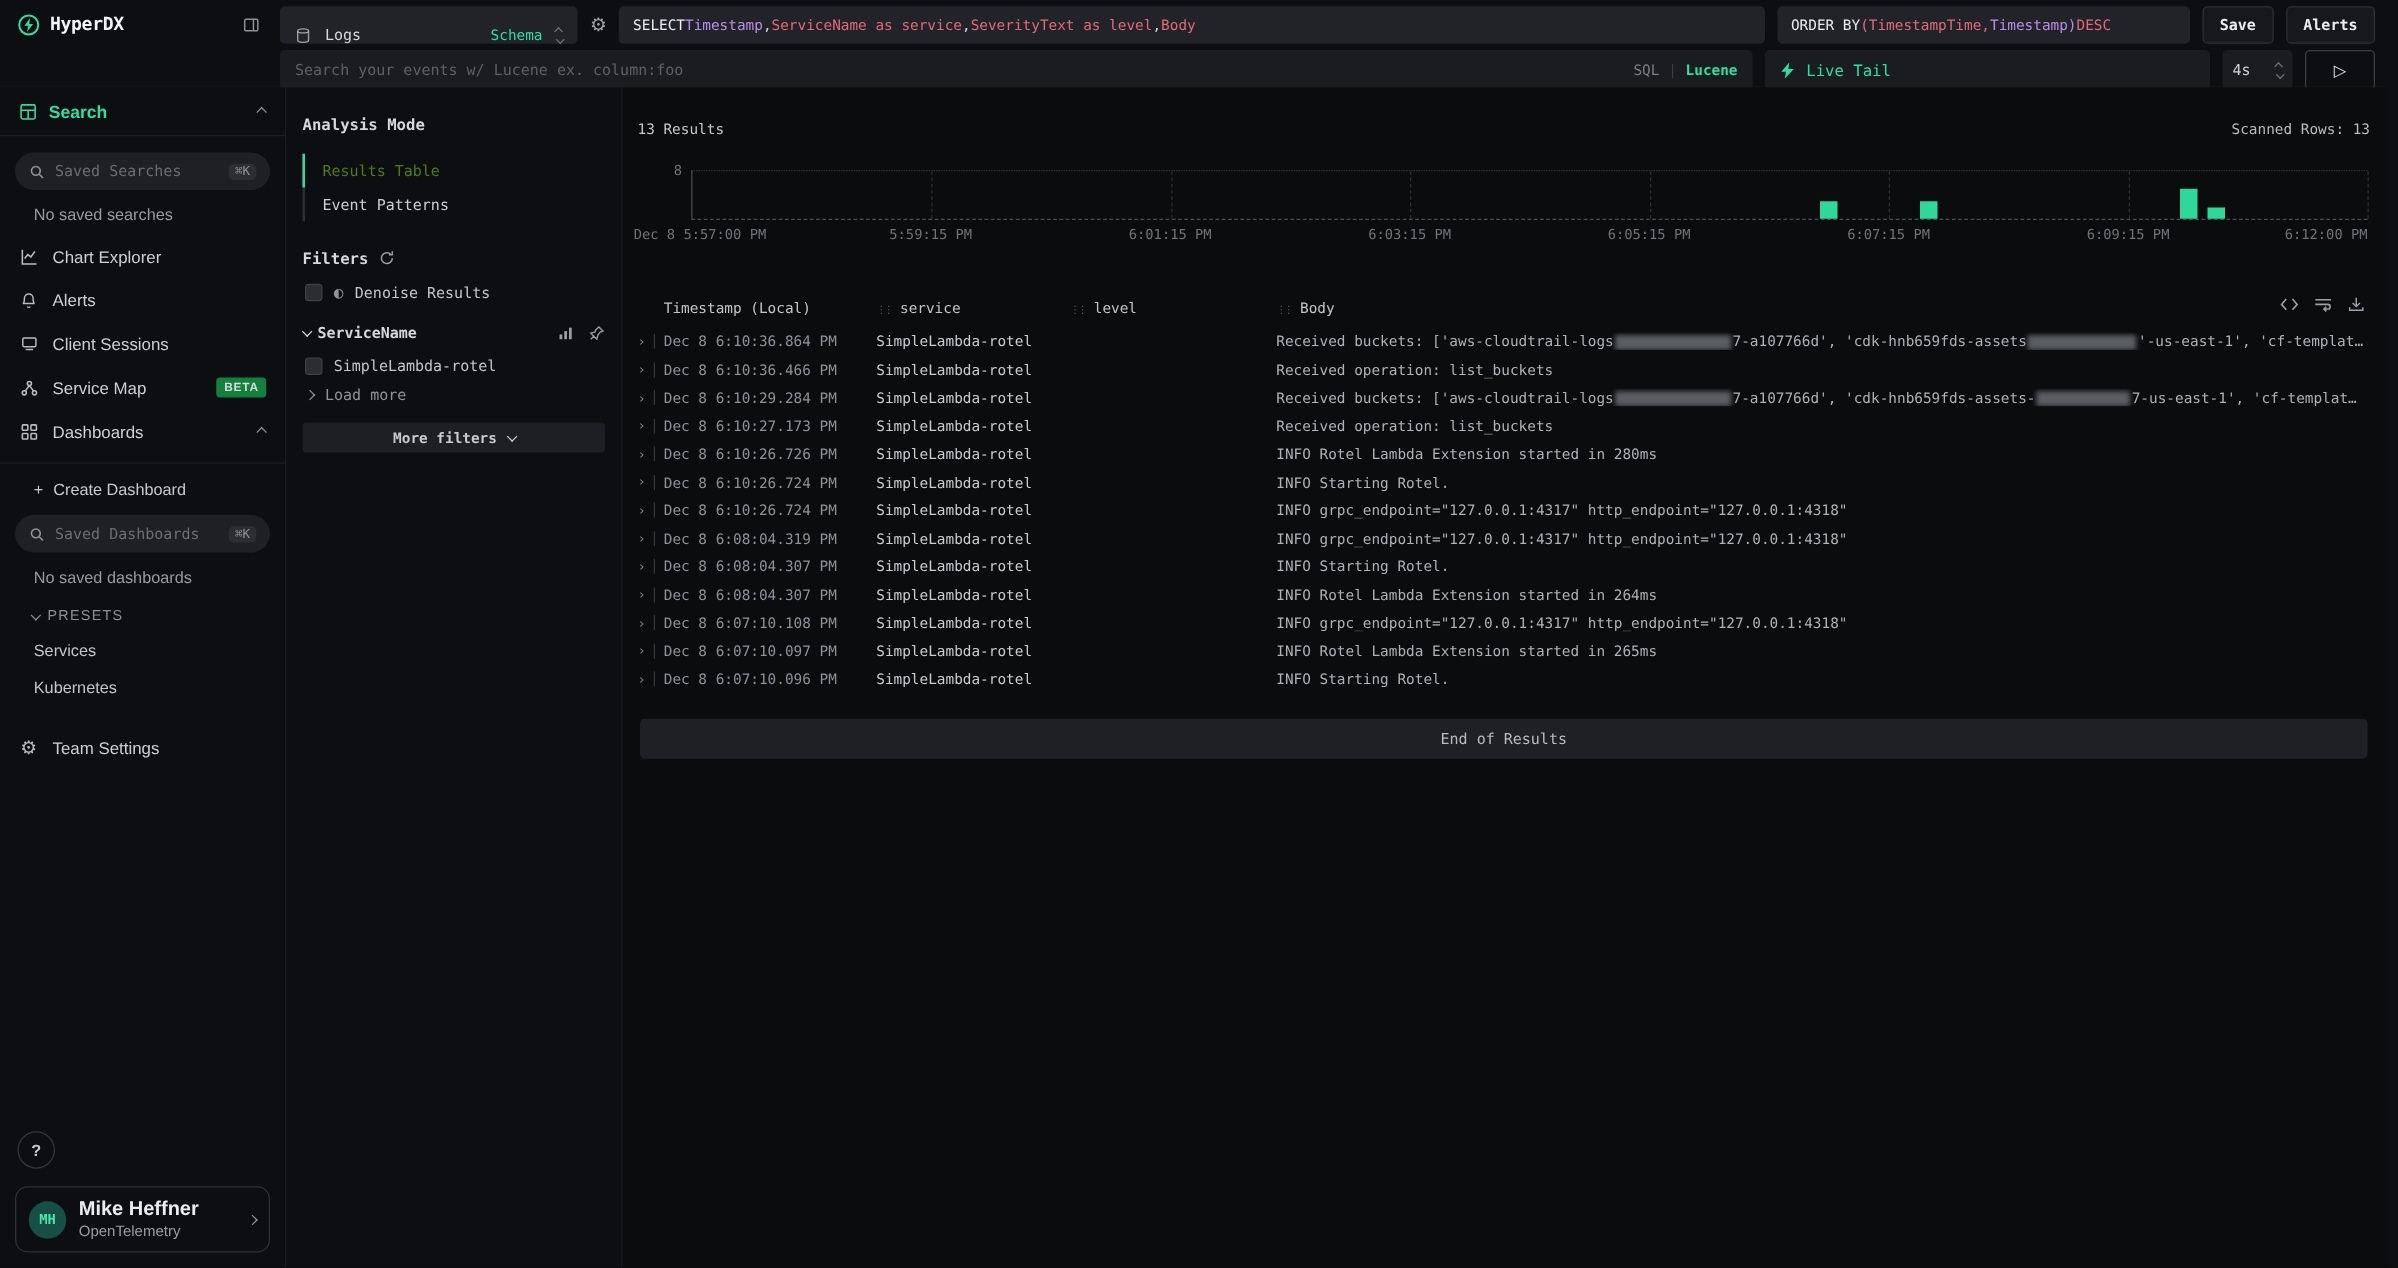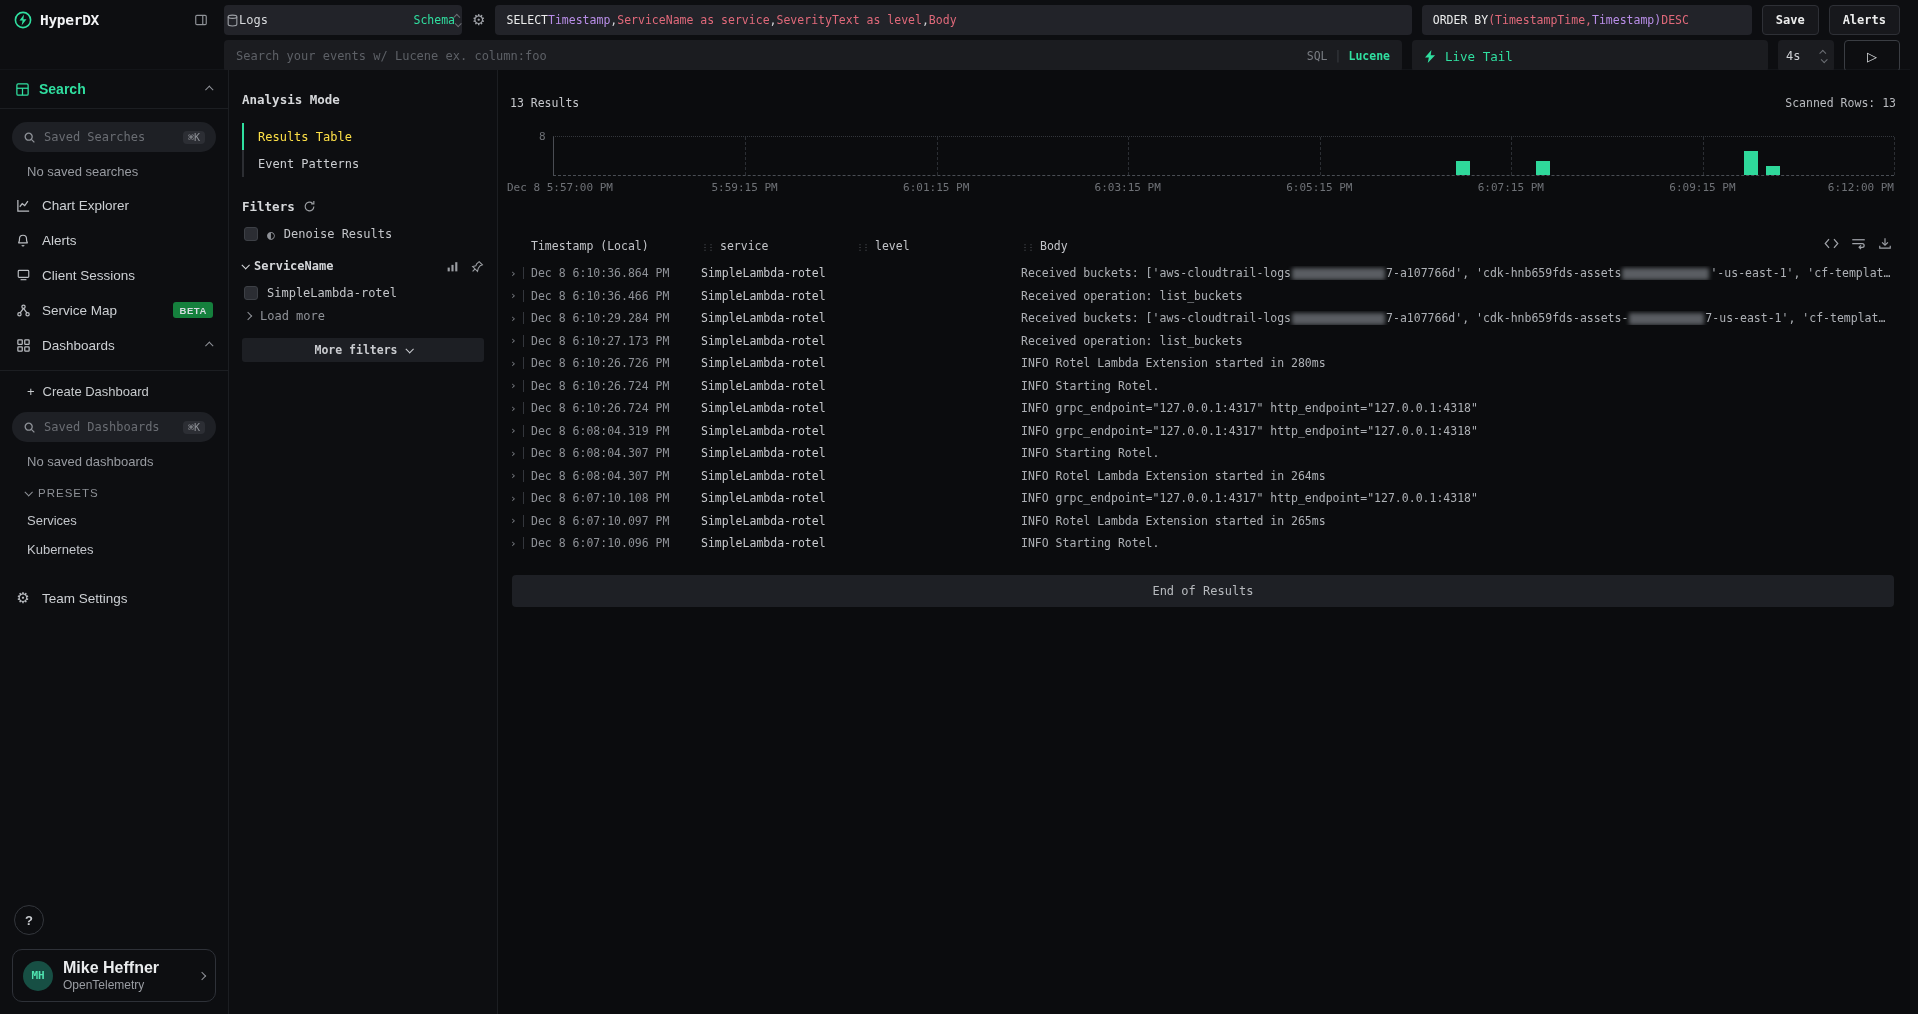--- a/index.html
+++ b/index.html
@@ -10,21 +10,21 @@
     --border:#1c1e22; --txt-dim:#8e9197; --txt:#cdd0d4;
   }
   .app{ display:grid; grid-template-columns:229px 269px 1fr; grid-template-rows:70px 944px; width:1910px; height:1014px; }
 
   
   .topbar{ grid-column:1/4; display:flex; flex-direction:column; gap:6px; padding:5px 10px 7px 10px; background:var(--bg); border-bottom:1px solid #131519;}
   .tb-row{ display:flex; align-items:center; gap:10px; height:30px; }
   .brand{ width:204px; flex-shrink:0; display:flex; align-items:center; gap:8px; padding-left:4px;}
   .brand-name{ font-family:"DejaVu Sans Mono",monospace; font-weight:bold; font-size:14.5px; color:#f2f3f5; letter-spacing:-0.3px;}
   .collapse-btn{ margin-left:auto; margin-right:6px; color:#8f9298; display:flex; }
-  .source-select{ width:238px; height:30px; background:var(--box); border-radius:4px; display:flex; align-items:center; gap:0; padding:0 2px; font-family:"DejaVu Sans Mono",monospace; font-size:12px; color:#d7d9dc; flex-shrink:0;}
+  .source-select{ width:238px; height:30px; background:var(--box); border-radius:4px; display:flex; align-items:flex-end; gap:11px; padding:0 12px; font-family:"DejaVu Sans Mono",monospace; font-size:12px; color:#d7d9dc; flex-shrink:0;}
   .schema-lbl{ margin-left:auto; color:var(--accent); font-size:11.5px;}
   .gear-btn{ color:#9fa2a8; font-size:15px; display:flex; align-items:center; flex-shrink:0;}
   .query-box{ flex:1; height:30px; background:var(--box); border-radius:4px; padding:0 11px; display:flex; align-items:center; font-family:"DejaVu Sans Mono",monospace; font-size:11.5px; white-space:nowrap; overflow:hidden;}
   .orderby-box{ width:330px; flex-shrink:0; height:30px; background:var(--box); border-radius:4px; padding:0 11px; display:flex; align-items:center; font-family:"DejaVu Sans Mono",monospace; font-size:11.5px; white-space:nowrap; overflow:hidden;}
   .seg-kw{ color:#eceded; font-weight:normal; }
   .seg-plain{ color:#d5d7da; }
   .seg-purple{ color:#b98ee8; }
   .seg-red{ color:#e0697a; }
   .btn-dark{ height:30px; padding:0 13px; background:#17181c; border:1px solid #2e3036; border-radius:4px; color:#eceded; font-family:"DejaVu Sans Mono",monospace; font-weight:bold; font-size:12px; display:flex; align-items:center; flex-shrink:0;}
   .row2-spacer{ width:204px; flex-shrink:0;}
@@ -64,21 +64,21 @@
   .avatar{ width:30px; height:30px; border-radius:50%; background:#174f44; color:#4fe3b0; font-size:11px; font-weight:bold; display:flex; align-items:center; justify-content:center; font-family:"DejaVu Sans Mono",monospace;}
   .user-name{ font-size:16px; font-weight:bold; color:#eaecee; line-height:1.25;}
   .user-org{ font-size:12px; color:#9a9da3; line-height:1.25;}
   .user-card .chev{ margin-left:auto; color:#8f9298;}
 
   
   .filter-panel{ background:var(--bg); border-right:1px solid var(--border); padding:22px 13px 0 13px; font-family:"DejaVu Sans Mono",monospace;}
   .fp-title{ font-size:12.5px; font-weight:bold; color:#d6d8db; display:flex; align-items:center; gap:8px;}
   .mode-list{ margin-top:16px; border-left:2px solid #2c2e33; }
   .mode-item{ height:27px; display:flex; align-items:center; padding-left:14px; font-size:12px; color:#ccced2;}
-  .mode-item.active{ border-left:2px solid var(--accent); margin-left:-2px; color:#fde047;}
+  .mode-item.active{ border-left:2px solid var(--accent); margin-left:-2px; color:#4d7c0f;}
   .filters-title{ margin-top:22px; }
   .refresh-ic{ color:#9a9da2; }
   .check-row{ margin-top:13px; display:flex; align-items:center; gap:9px; font-size:12px; color:#c3c5c9; padding-left:2px;}
   .checkbox{ width:14px; height:14px; border-radius:3px; background:#2b2d33; border:1px solid #3d4046; flex-shrink:0;}
   .half-ic{ color:#8f9298; font-size:13px; line-height:1;}
   .facet-head{ margin-top:18px; display:flex; align-items:center; gap:6px; font-size:12px; font-weight:bold; color:#d5d7da;}
   .facet-icons{ margin-left:auto; display:flex; gap:12px; color:#9a9da2; align-items:center;}
   .load-more{ margin-top:9px; display:flex; align-items:center; gap:9px; color:#8f9298; font-size:12px; padding-left:3px;}
   .more-filters{ margin-top:15px; height:24px; background:#1d1f24; border-radius:3px; display:flex; align-items:center; justify-content:center; gap:8px; font-size:11.5px; font-weight:bold; color:#c9cbcf;}
 

